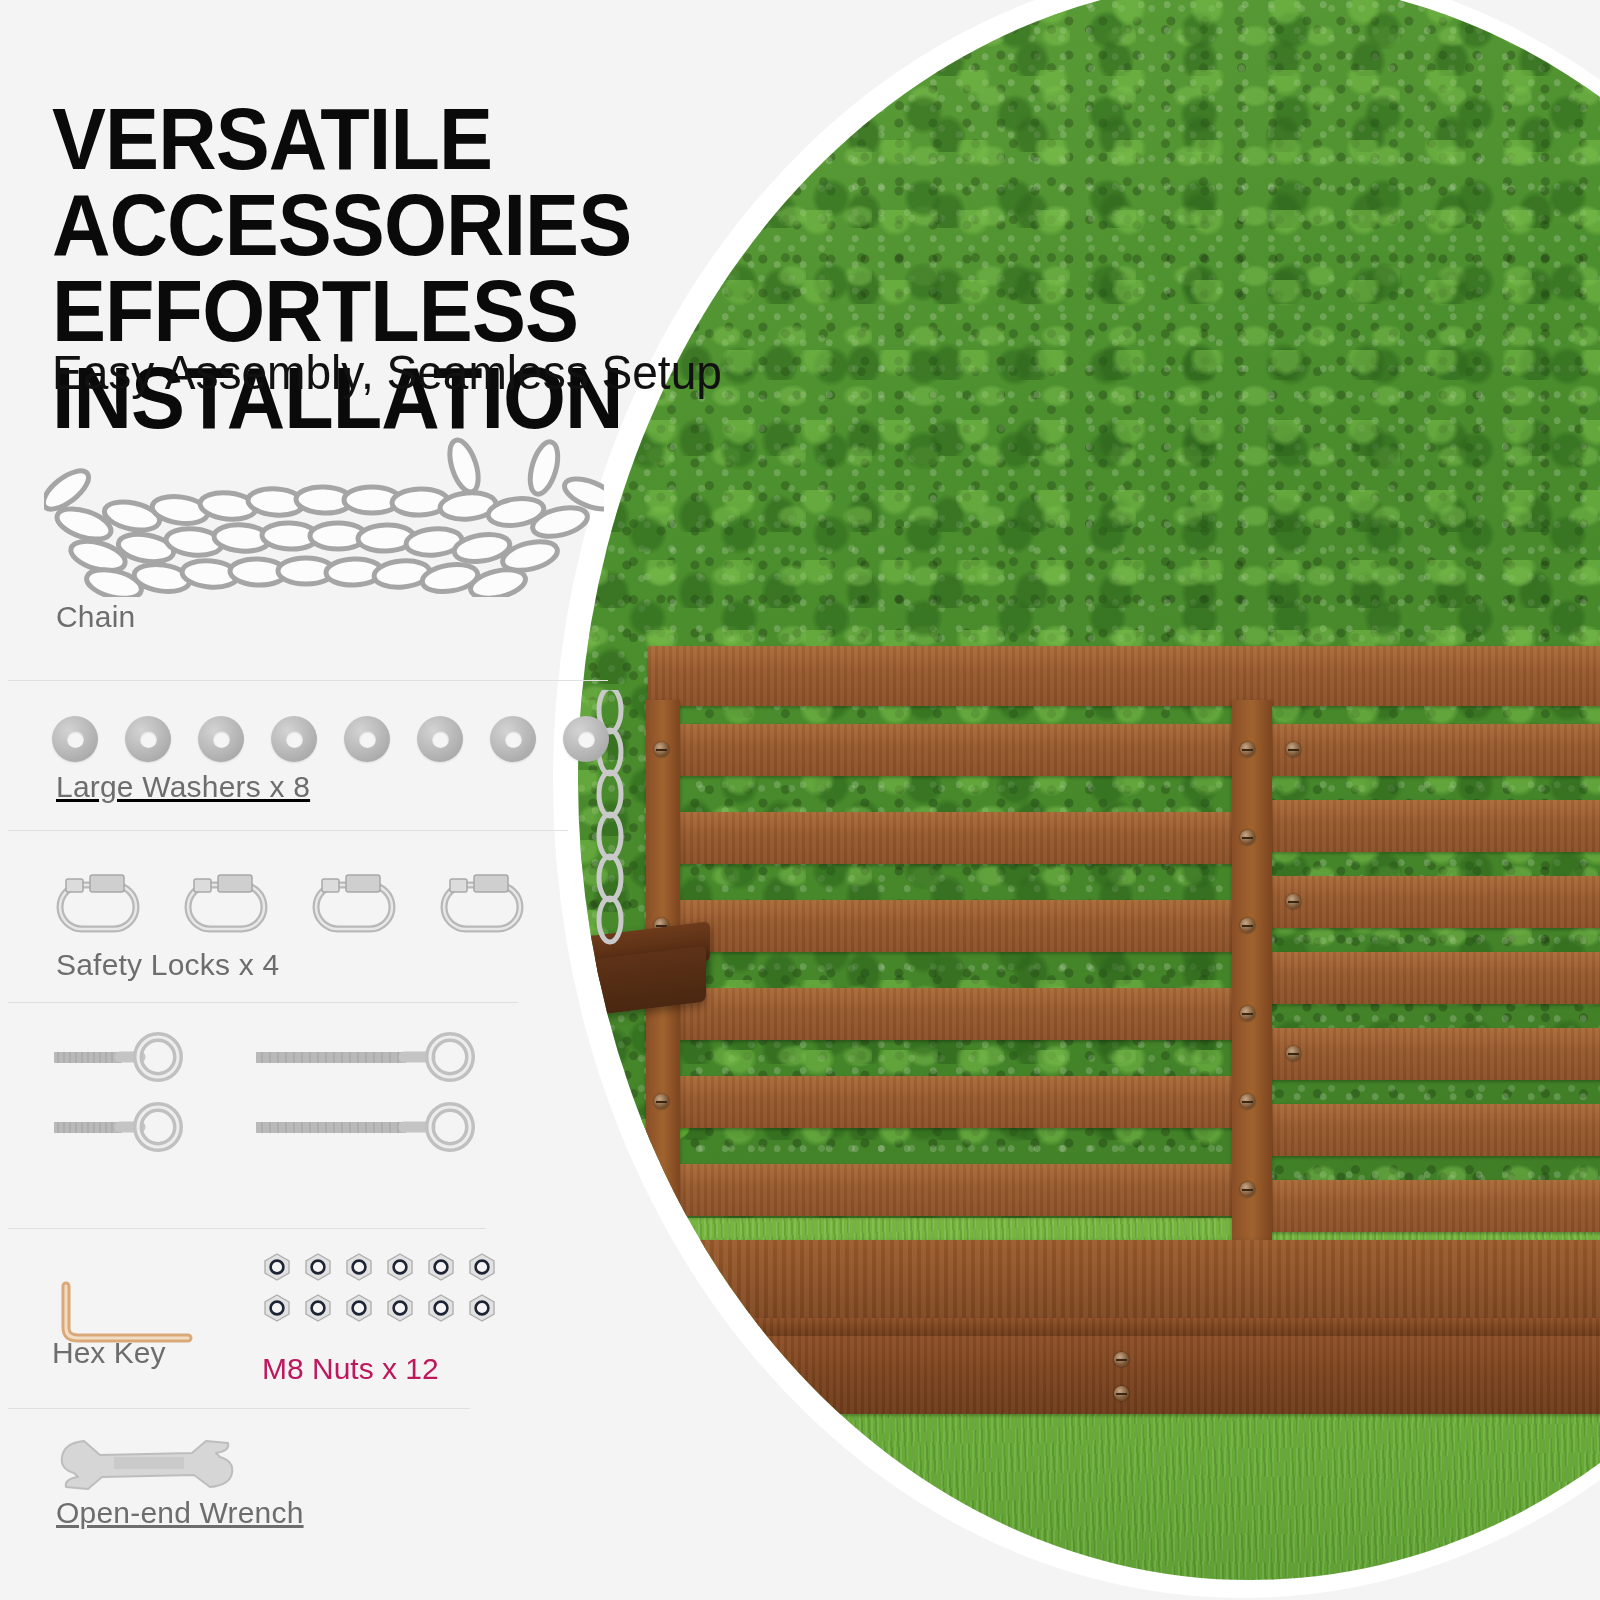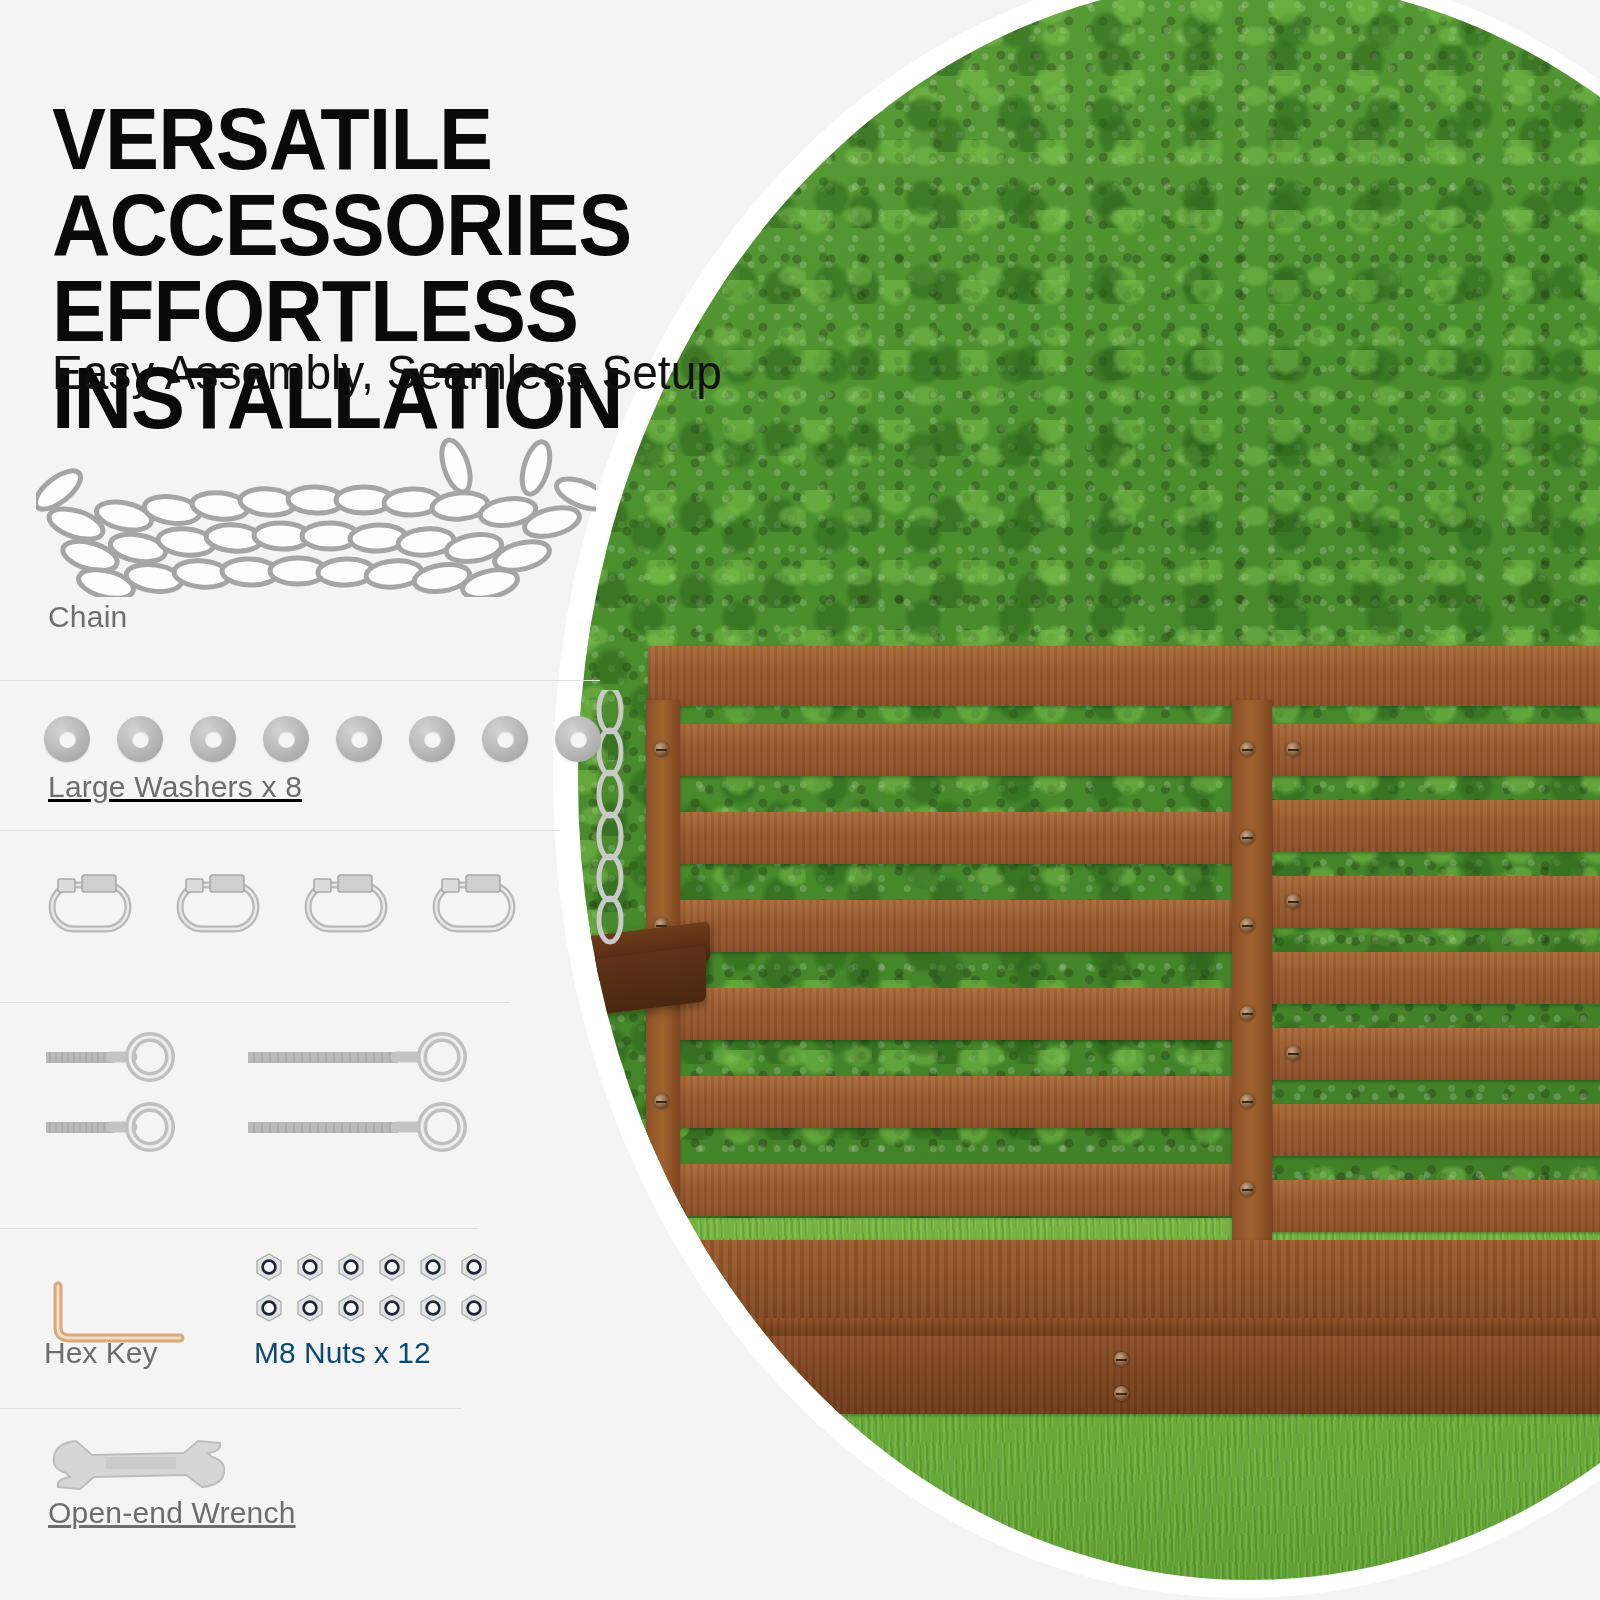--- a/index.html
+++ b/index.html
@@ -24,21 +24,21 @@
   }
   .headline .l2 { display:block; }
   .subhead {
     position:absolute; left:52px; top:344px;
     font-family:"Liberation Sans Narrow","Liberation Sans",sans-serif;
     font-size:49px; font-weight:400; color:#111; letter-spacing:0px;
     transform:scaleX(0.94); transform-origin:left top;
   }
 
   
-  .acc-list { position:absolute; left:0; top:432px; width:620px; }
+  .acc-list { position:absolute; left:8px; top:432px; width:620px; }
   .acc-row { position:relative; }
   .acc-row .divider {
     position:absolute; left:0; top:0; height:1px; background:#e0e0e0;
   }
   .acc-label {
     font-size:30px; color:#6d6d6d; font-weight:400;
     padding-left:48px; letter-spacing:0.2px;
     font-family:"Liberation Sans", sans-serif;
   }
 
@@ -68,21 +68,21 @@
   .eye-line { display:flex; align-items:center; height:70px; }
   .eye-line .sp { display:inline-block; }
 
   
   .tool-row { display:flex; padding-left:44px; align-items:flex-start; }
   .hexkey-wrap { width:200px; }
   .nuts-wrap { margin-left:10px; }
   .nut-grid { display:grid; grid-template-columns:repeat(6,41px); row-gap:11px; }
   .label-row { display:flex; padding-left:44px; }
   .label-row .lbl1 { width:200px; font-size:30px; color:#6d6d6d; }
-  .label-row .lbl2 { font-size:30px; color:#0c4a6e; margin-left:10px; }
+  .label-row .lbl2 { font-size:30px; color:#be185d; margin-left:10px;margin-top:16px; }
 
   
   .wrench-wrap { padding-left:46px; height:86px; display:flex; align-items:center; }
 
   
   .photo-clip {
     position:absolute; right:0; top:0; width:1190px; height:1600px;
     overflow:hidden;
     clip-path: ellipse(672px 800px at 840px 780px);
   }
@@ -369,20 +369,21 @@
           <rect x="38" y="4" width="34" height="17" rx="2.5" fill="#cfcfcf" stroke="#a8a8a8" stroke-width="1.5"></rect>
           <rect x="14" y="8" width="17" height="13" rx="2" fill="#dcdcdc" stroke="#a8a8a8" stroke-width="1.5"></rect>
         </svg>
         <svg width="92" height="66" viewBox="0 0 92 66">
           <rect x="8" y="14" width="76" height="44" rx="22" fill="none" stroke="#b8b8b8" stroke-width="7"></rect>
           <rect x="8" y="14" width="76" height="44" rx="22" fill="none" stroke="#e8e8e8" stroke-width="2.5"></rect>
           <rect x="38" y="4" width="34" height="17" rx="2.5" fill="#cfcfcf" stroke="#a8a8a8" stroke-width="1.5"></rect>
           <rect x="14" y="8" width="17" height="13" rx="2" fill="#dcdcdc" stroke="#a8a8a8" stroke-width="1.5"></rect>
         </svg>
       </div>
+      <div class="acc-label">Safety Locks x 4</div>
     </div>
 
     <div class="acc-row" style="height:226px;">
       <div class="divider" style="width:510px;"></div>
       <div class="eye-grid" style="padding-top:20px;">
         <div class="eye-line">
           <svg width="160" height="62" viewBox="0 0 160 62">
             <rect x="2" y="26" width="68" height="11" fill="#b9b9b9"></rect>
             <g stroke="#9e9e9e" stroke-width="1" opacity="0.9">
               <line x1="6" y1="26" x2="6" y2="37"></line>

